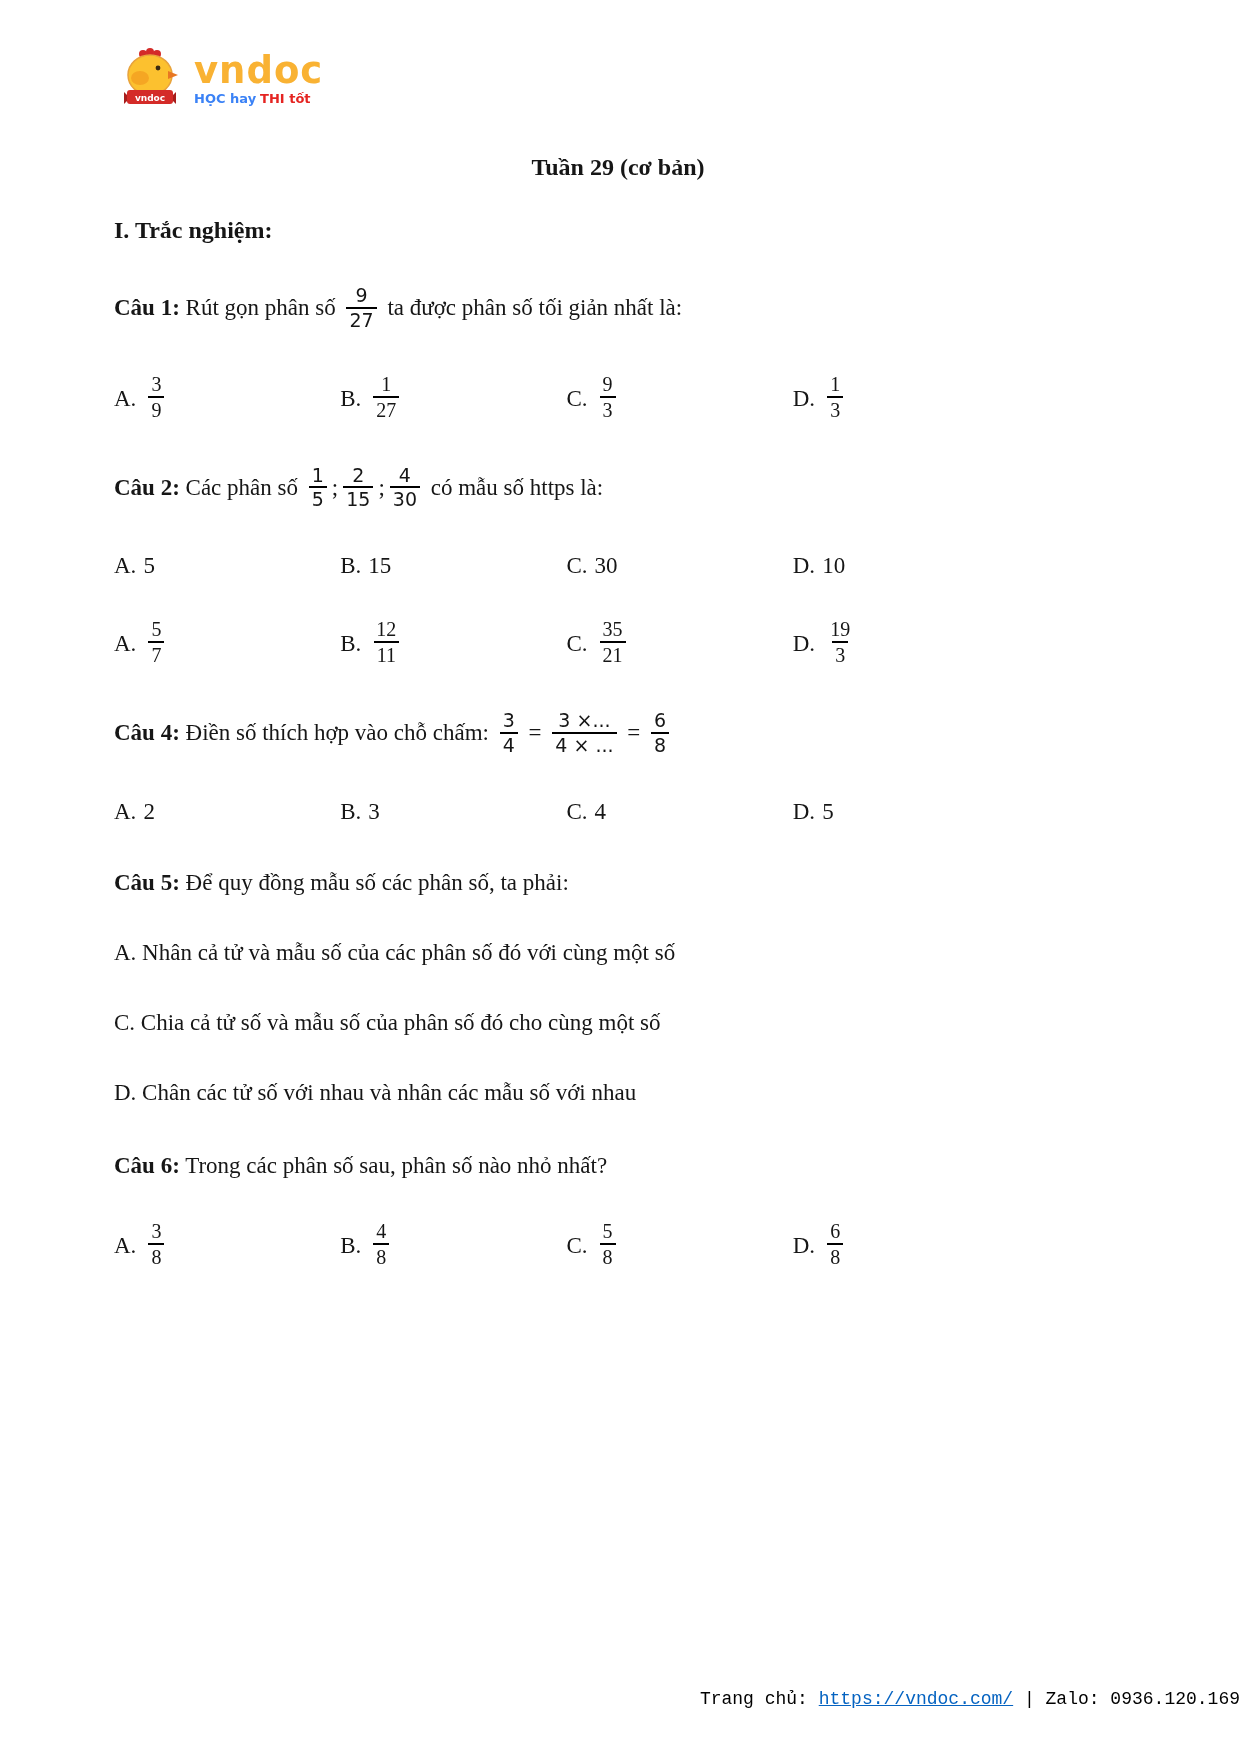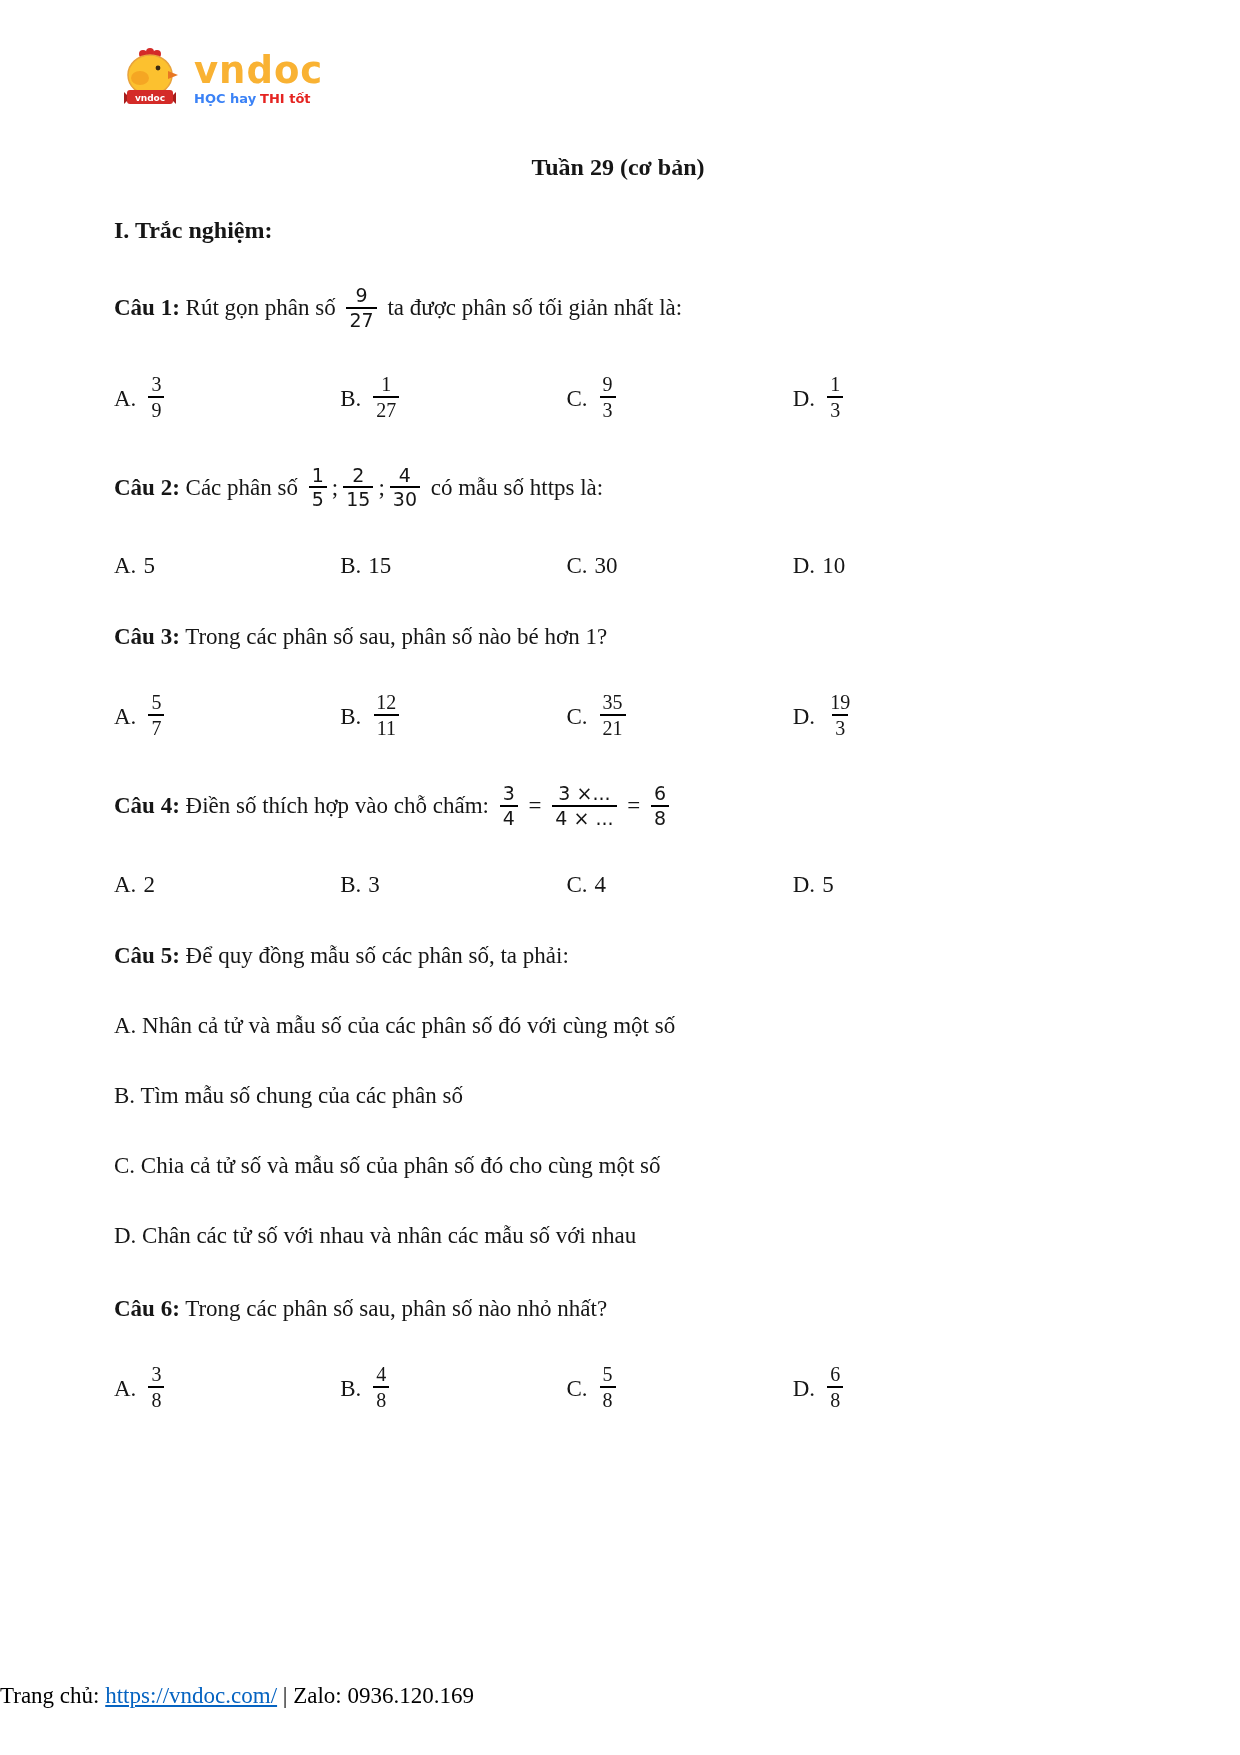--- a/index.html
+++ b/index.html
@@ -46,23 +46,23 @@
   .frac .num,.frac .den{padding:0 3px;}
   .frac.ans{font-family:"Liberation Serif", serif;font-size:20px;}
   .options-row{margin-top:40px;display:flex;width:905px;}
   .options-row .option{flex:1;display:flex;align-items:center;}
   .opt-label{margin-right:7px;}
   .option-line{margin-top:39px;line-height:1.35;}
 
   
   .footer{
     position:absolute;left:0;right:0;bottom:46px;
-    text-align:left;
-    font-family:Liberation Serif, serif;
-    font-size:23px;color:#000;
+    text-align:right;
+    font-family:Liberation Mono, monospace;
+    font-size:18px;color:#000;
   }
   .footer a{color:#0563C1;text-decoration:underline;}
 </style>
 </head>
 <body>
 
 <div class="page">
 
   <div class="logo">
     <svg width="72" height="64" viewBox="0 0 72 64" aria-hidden="true">
@@ -150,21 +150,20 @@
             <span class="opt-label">C.</span>
             <span>30</span>
           </div>
           <div class="option">
             <span class="opt-label">D.</span>
             <span>10</span>
           </div>
         </div>
       </div>
       <div class="question">
-        <div class="q-line"><span class="q-label">Câu 3:</span><span> Trong các phân số sau, phân số nào bé hơn 1?</span></div>
         <div class="options-row">
           <div class="option">
             <span class="opt-label">A.</span>
             <span class="frac ans">
               <span class="num">5</span>
               <span class="den">7</span>
             </span>
           </div>
           <div class="option">
             <span class="opt-label">B.</span>
@@ -215,21 +214,20 @@
           </div>
           <div class="option">
             <span class="opt-label">D.</span>
             <span>5</span>
           </div>
         </div>
       </div>
       <div class="question">
         <div class="q-line"><span class="q-label">Câu 5:</span><span> Để quy đồng mẫu số các phân số, ta phải:</span></div>
         <div class="option-line">A. Nhân cả tử và mẫu số của các phân số đó với cùng một số</div>
-        <div class="option-line">B. Tìm mẫu số chung của các phân số</div>
         <div class="option-line">C. Chia cả tử số và mẫu số của phân số đó cho cùng một số</div>
         <div class="option-line">D. Chân các tử số với nhau và nhân các mẫu số với nhau</div>
       </div>
       <div class="question">
         <div class="q-line"><span class="q-label">Câu 6:</span><span> Trong các phân số sau, phân số nào nhỏ nhất?</span></div>
         <div class="options-row">
           <div class="option">
             <span class="opt-label">A.</span>
             <span class="frac ans">
               <span class="num">3</span>

